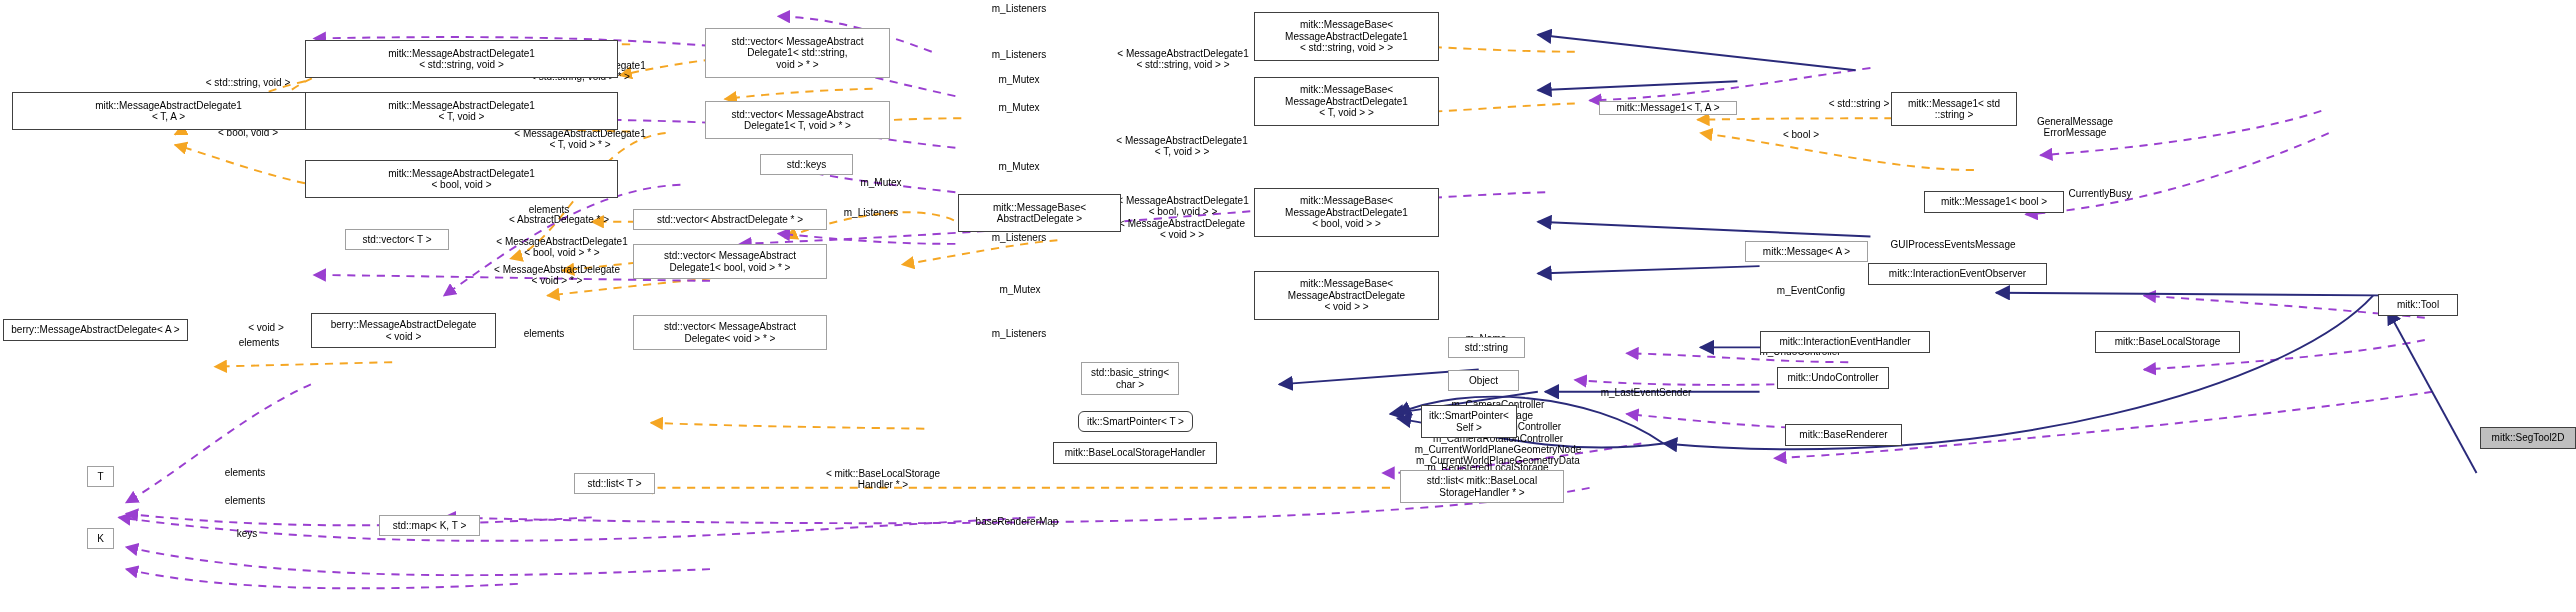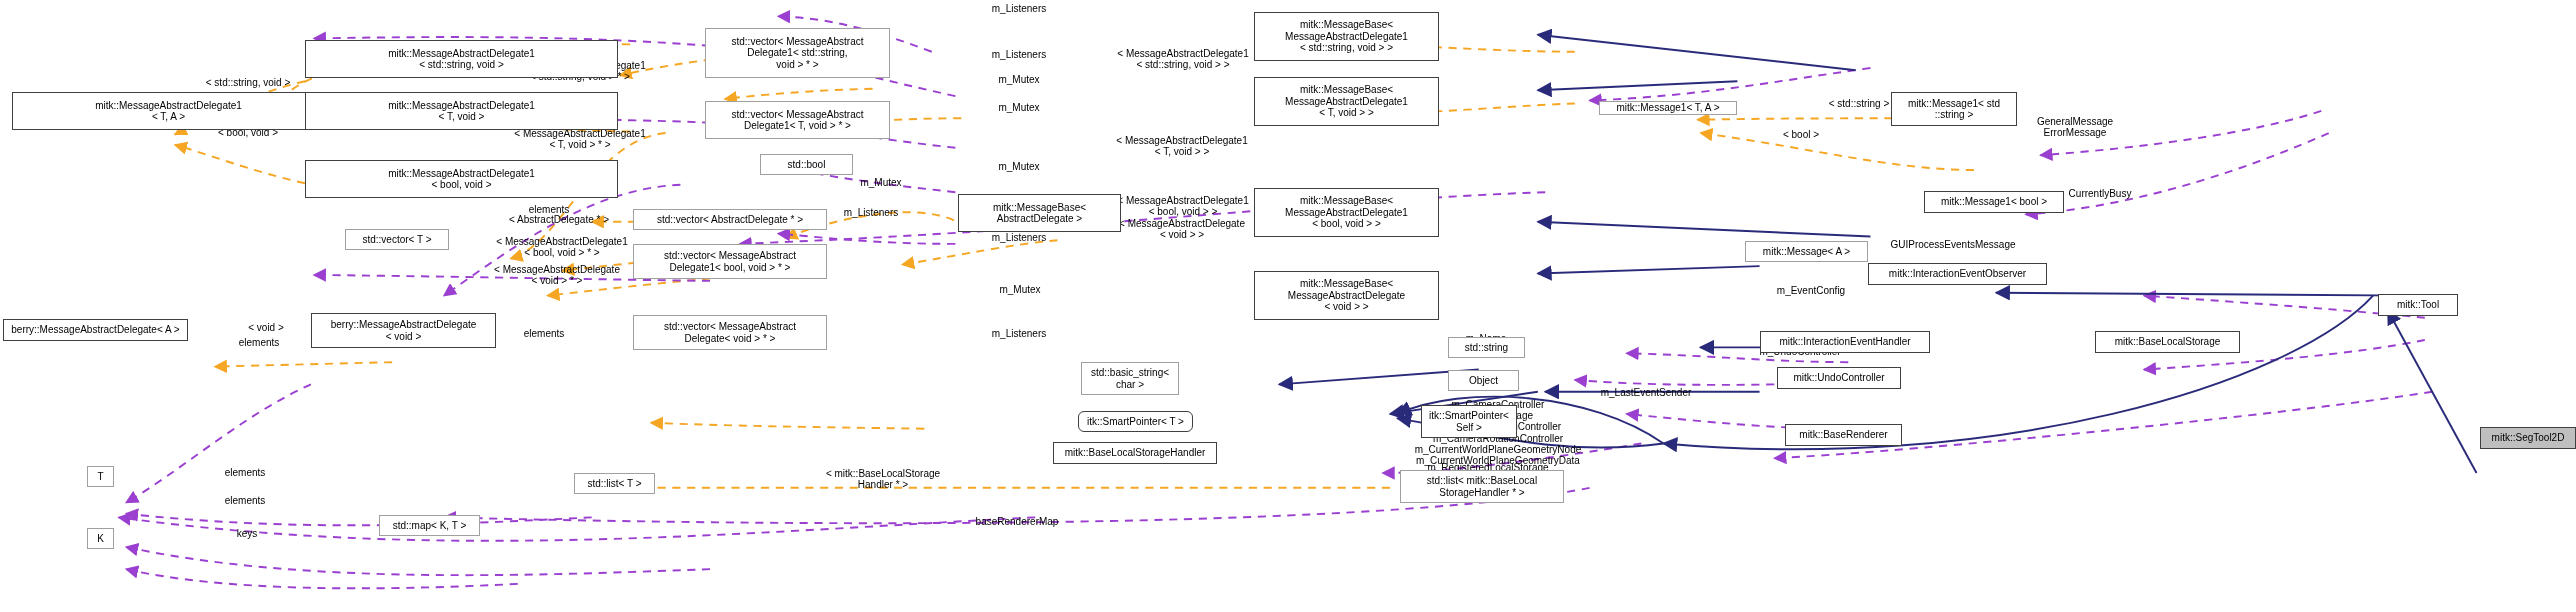--- a/index.html
+++ b/index.html
@@ -162,21 +162,21 @@
   <div class="node bold" style="left:305px; top:92px; width:313px; height:38px;">mitk::MessageAbstractDelegate1
 &lt; T, void &gt;</div>
   <div class="node bold" style="left:305px; top:160px; width:313px; height:38px;">mitk::MessageAbstractDelegate1
 &lt; bool, void &gt;</div>
 
   <div class="node plain" style="left:705px; top:28px;  width:185px; height:50px;">std::vector&lt; MessageAbstract
 Delegate1&lt; std::string,
 void &gt; * &gt;</div>
   <div class="node plain" style="left:705px; top:101px; width:185px; height:38px;">std::vector&lt; MessageAbstract
 Delegate1&lt; T, void &gt; * &gt;</div>
-  <div class="node plain" style="left:760px;top:154px; width:93px; height:21px;">std::bool</div>
+  <div class="node plain" style="left:760px;top:154px; width:93px; height:21px;">std::keys</div>
   <div class="node plain" style="left:345px; top:229px; width:104px; height:21px;">std::vector&lt; T &gt;</div>
   <div class="node plain" style="left:633px; top:209px; width:194px; height:21px;">std::vector&lt; AbstractDelegate * &gt;</div>
   <div class="node plain" style="left:633px; top:244px; width:194px; height:35px;">std::vector&lt; MessageAbstract
 Delegate1&lt; bool, void &gt; * &gt;</div>
 
   <div class="node bold" style="left:3px;   top:319px; width:185px; height:22px;">berry::MessageAbstractDelegate&lt; A &gt;</div>
   <div class="node bold" style="left:311px; top:313px; width:185px; height:35px;text-align:center;">berry::MessageAbstractDelegate
 &lt; void &gt;</div>
   <div class="node plain" style="left:633px; top:315px; width:194px; height:35px;">std::vector&lt; MessageAbstract
 Delegate&lt; void &gt; * &gt;</div>
@@ -204,21 +204,21 @@
   <div class="node bold" style="left:1868px;top:263px; width:179px; height:22px;">mitk::InteractionEventObserver</div>
   <div class="node bold" style="left:2378px;top:294px; width:80px; height:22px;">mitk::Tool</div>
   <div class="node current" style="left:2480px;top:427px; width:96px; height:22px;">mitk::SegTool2D</div>
 
   <div class="node plain" style="left:1448px;top:337px; width:77px; height:21px;">std::string</div>
   <div class="node plain" style="left:1081px;top:362px; width:98px; height:33px;">std::basic_string&lt;
 char &gt;</div>
   <div class="node plain" style="left:1448px;top:370px; width:71px;  height:21px;">Object</div>
   <div class="node bold" style="left:1760px;top:331px; width:170px; height:22px;">mitk::InteractionEventHandler</div>
   <div class="node bold" style="left:2095px;top:331px; width:145px; height:22px;">mitk::BaseLocalStorage</div>
-  <div class="node bold" style="left:1777px;top:367px; width:124px; height:22px;">mitk::UndoController</div>
+  <div class="node bold" style="left:1777px;top:367px; width:112px; height:22px;">mitk::UndoController</div>
 
   <div class="node bold" style="left:1078px;top:411px; width:115px; height:21px;border-radius:6px;">itk::SmartPointer&lt; T &gt;</div>
   <div class="node bold" style="left:1421px;top:405px; width:96px; height:33px;">itk::SmartPointer&lt;
 Self &gt;</div>
   <div class="node bold" style="left:1785px;top:424px; width:117px; height:22px;">mitk::BaseRenderer</div>
   <div class="node bold" style="left:1053px;top:442px; width:164px; height:22px;">mitk::BaseLocalStorageHandler</div>
 
   <div class="node plain" style="left:87px; top:466px; width:27px;  height:21px;">T</div>
   <div class="node plain" style="left:87px; top:528px; width:27px;  height:21px;">K</div>
   <div class="node plain" style="left:574px; top:473px; width:81px; height:21px;">std::list&lt; T &gt;</div>

